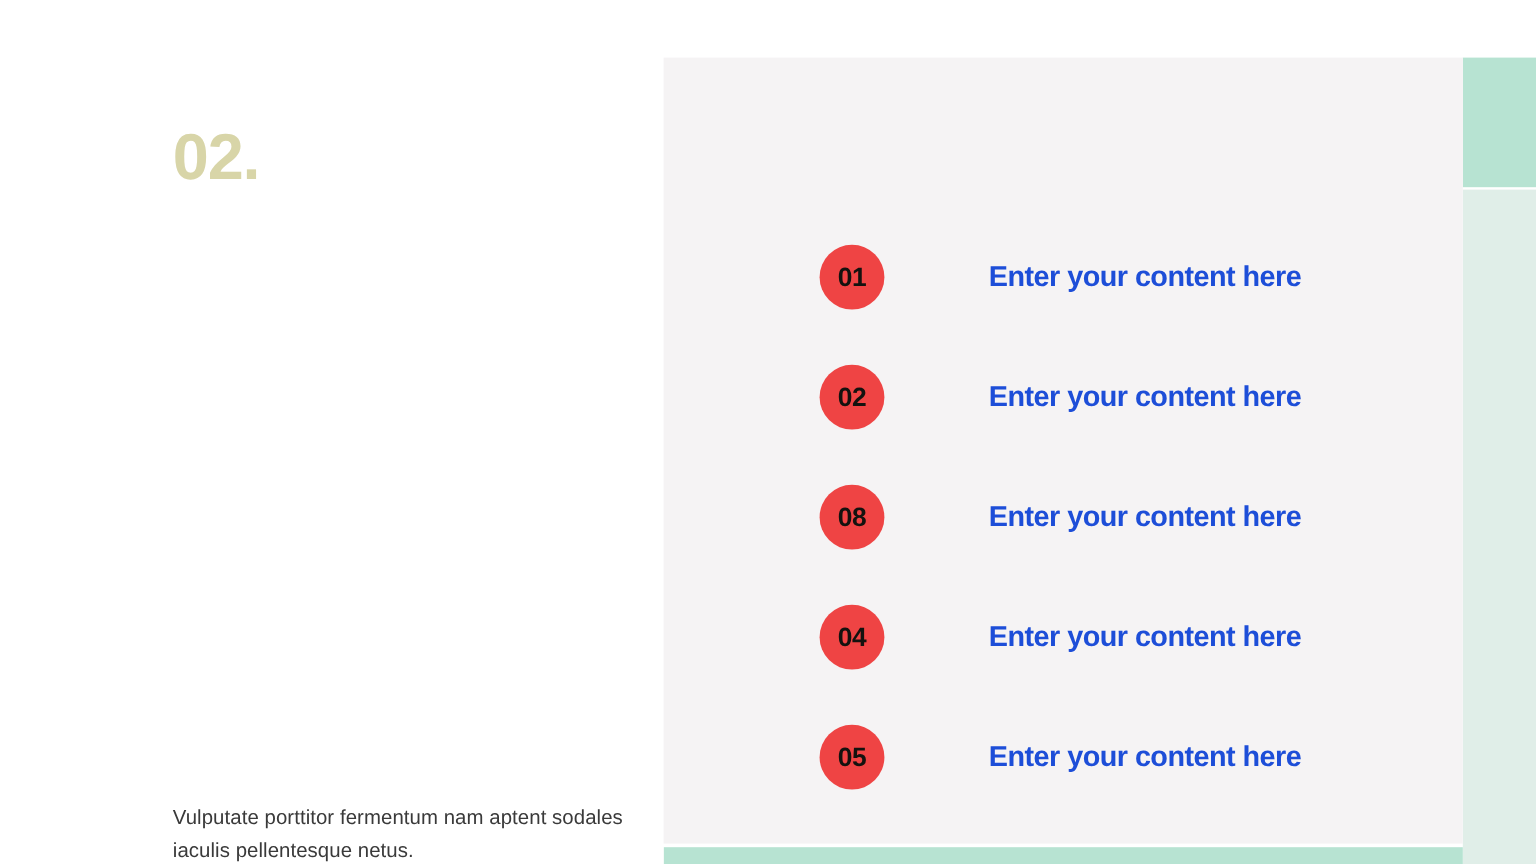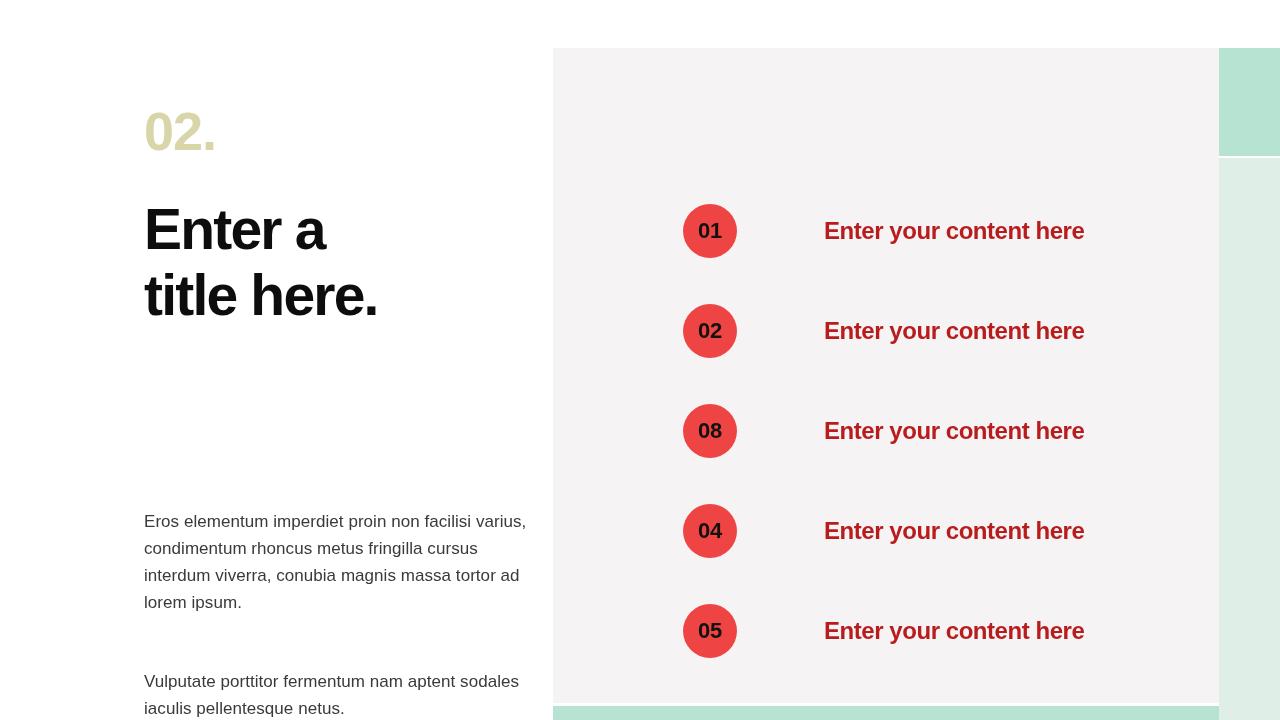--- a/index.html
+++ b/index.html
@@ -105,41 +105,38 @@
     justify-content:center;
     font-size:22px;
     font-weight:700;
     color:#14120f;
     letter-spacing:-0.3px;
   }
   .item-text {
     margin-left:75px;
     font-size:24px;
     font-weight:700;
-    color:#b91c1c;
+    color:#1d4ed8;
     letter-spacing:-0.45px;
     white-space:nowrap;
   }
 </style>
 </head>
 <body>
 
 <div class="slide">
 
   <div class="deco-mint-top"></div>
   <div class="deco-mint-right"></div>
   <div class="deco-mint-bottom"></div>
 
   <div class="left-col">
     <div class="section-number">02.</div>
 
-    <h1 class="slide-title">Enter a
-title here.</h1>
 
-    <p class="para para-1">Eros elementum imperdiet proin non facilisi varius, condimentum rhoncus metus fringilla cursus interdum viverra, conubia magnis massa tortor ad lorem ipsum.</p>
 
     <p class="para para-2">Vulputate porttitor fermentum nam aptent sodales iaculis pellentesque netus.</p>
   </div>
 
   <div class="right-panel">
     <ul class="item-list">
 
       <li class="list-item">
         <span class="badge">01</span>
         <span class="item-text">Enter your content here</span>

